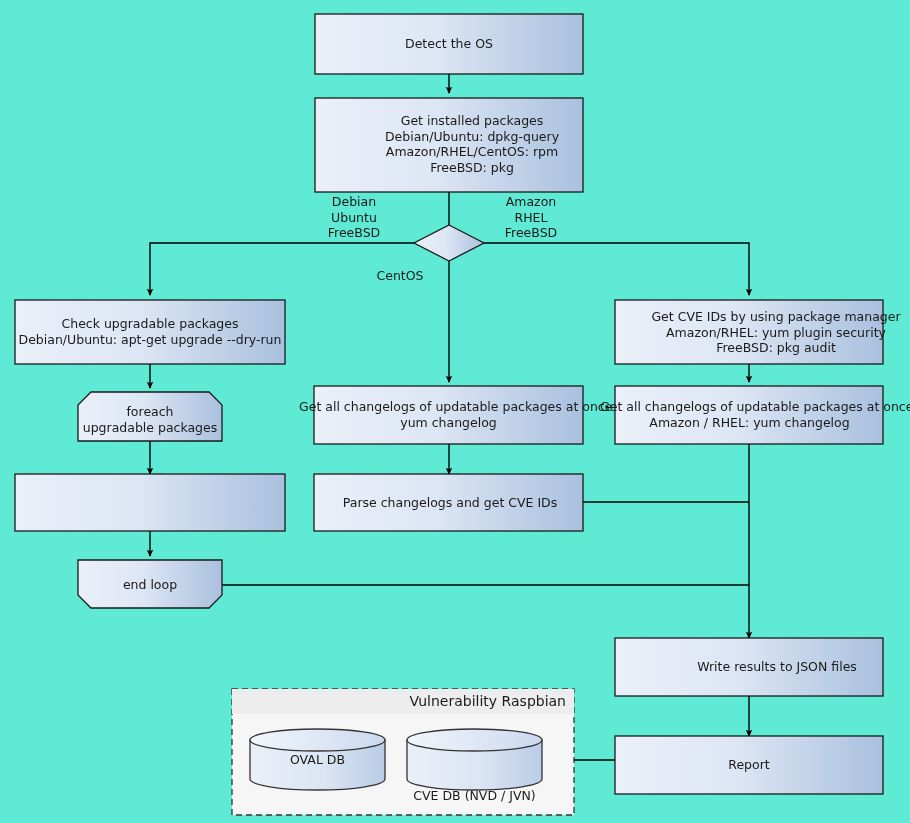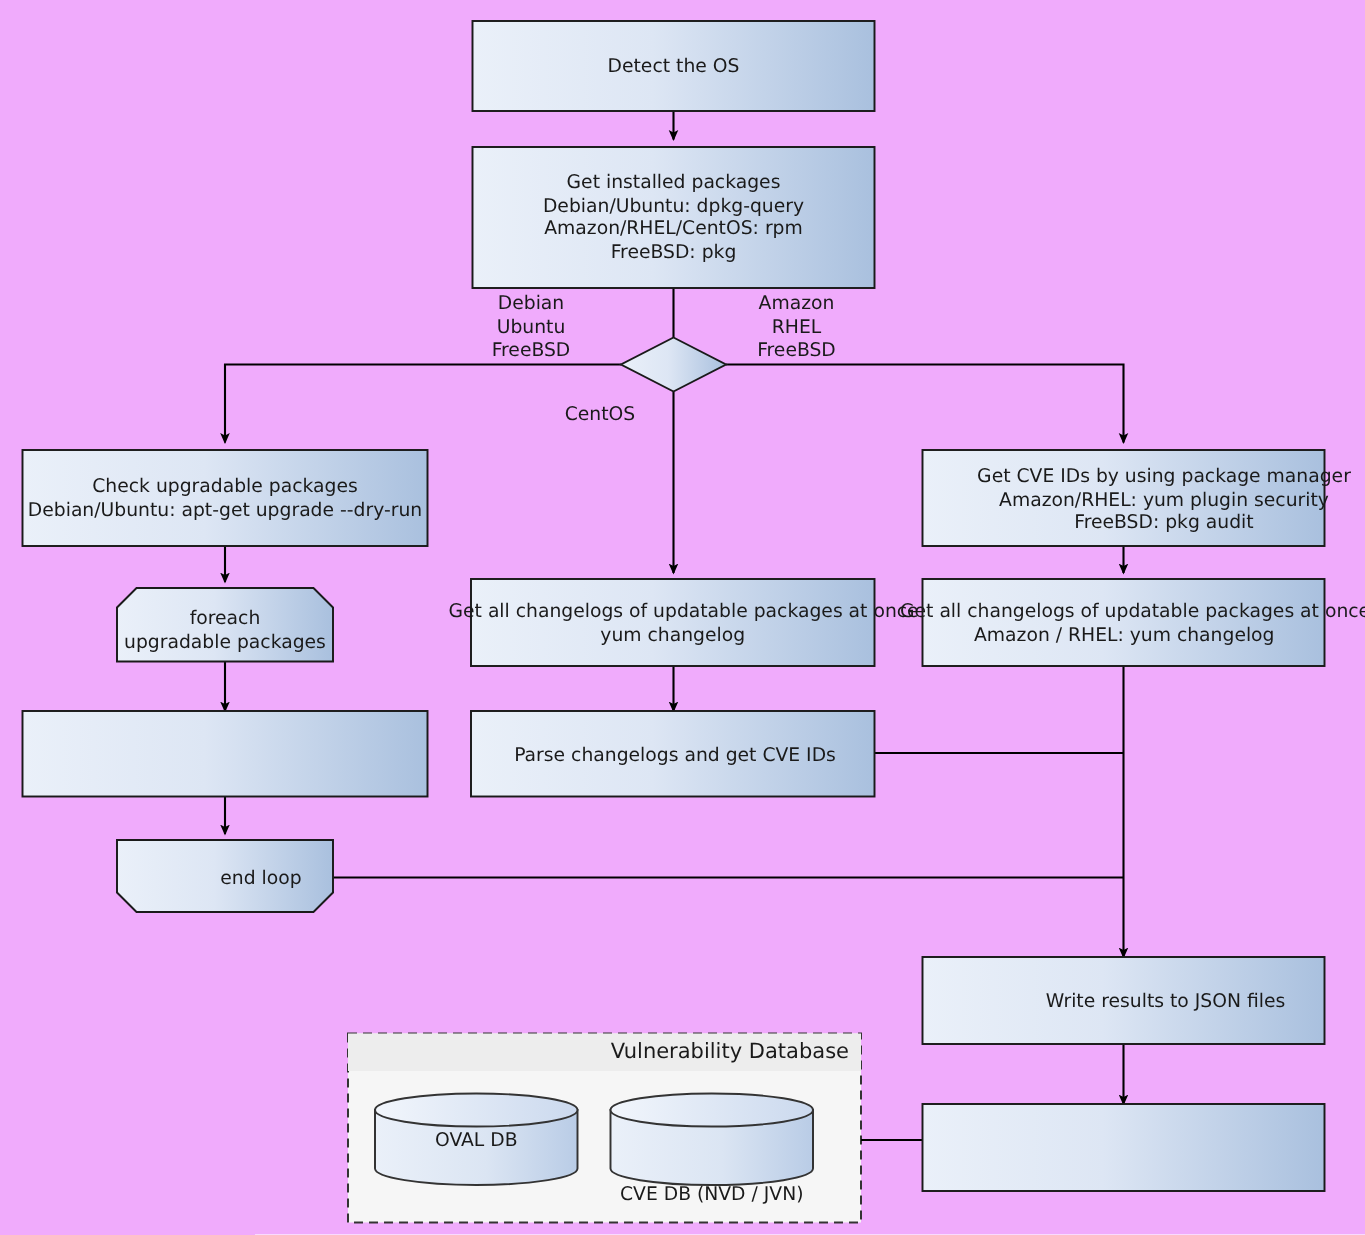--- a/index.html
+++ b/index.html
@@ -1,16 +1,16 @@
 <!DOCTYPE html>
 <html><head>
 <meta charset="utf-8">
 <style>
   html,body{margin:0;padding:0;background:#ffffff;}
-  #canvas{position:relative;width:910px;height:823px;background:#f0abfc;
+  #canvas{position:relative;width:910px;height:823px;background:#5eead4;
           font-family:"DejaVu Sans","Liberation Sans",sans-serif;overflow:hidden;}
   svg{position:absolute;top:0;left:0;width:910px;height:823px;overflow:visible;}
   .nodetext{position:absolute;text-align:center;color:#1a1a1a;font-size:12.5px;
             line-height:15.5px;white-space:nowrap;pointer-events:none;}
   .edgelabel{position:absolute;text-align:center;color:#1a1a1a;font-size:12.5px;
              line-height:15.5px;white-space:nowrap;}
   .grouptitle{position:absolute;color:#1a1a1a;font-size:14px;text-align:right;}
 </style>
 </head>
 <body>
@@ -100,21 +100,21 @@
     <g>
       <path d="M 407 740 L 407 779 A 67.5 11 0 0 0 542 779 L 542 740 Z" fill="url(#cylGrad)" stroke="#333" stroke-width="1.3"></path>
       <ellipse cx="474.5" cy="740" rx="67.5" ry="11" fill="url(#cylTopGrad)" stroke="#333" stroke-width="1.3"></ellipse>
     </g>
   </svg>
 
   <div class="nodetext" style="left:315px;top:36px;width:268px;">
     <div>Detect the OS</div>
   </div>
 
-  <div class="nodetext" style="left:315px;top:113px;width:268px;">
+  <div class="nodetext" style="left:315px;top:113px;width:268px;padding-left:23px;">
     <div>Get installed packages</div>
     <div>Debian/Ubuntu: dpkg-query</div>
     <div>Amazon/RHEL/CentOS: rpm</div>
     <div>FreeBSD: pkg</div>
   </div>
 
   <div class="edgelabel" style="left:300px;top:194px;width:108px;">
     <div>Debian</div>
     <div>Ubuntu</div>
     <div>FreeBSD</div>
@@ -134,21 +134,21 @@
     <div>Check upgradable packages</div>
     <div>Debian/Ubuntu: apt-get upgrade --dry-run</div>
   </div>
 
   <div class="nodetext" style="left:78px;top:404px;width:144px;">
     <div>foreach</div>
     <div>upgradable  packages</div>
   </div>
 
 
-  <div class="nodetext" style="left:78px;top:577px;width:144px;padding-left:24px;">
+  <div class="nodetext" style="left:78px;top:577px;width:144px;">
     <div>end loop</div>
   </div>
 
   <div class="nodetext" style="left:299px;top:399px;width:299px;">
     <div>Get all changelogs of updatable packages at once</div>
     <div>yum changelog</div>
   </div>
 
   <div class="nodetext" style="left:314px;top:495px;width:272px;">
     <div>Parse changelogs and get CVE IDs</div>
@@ -162,23 +162,26 @@
 
   <div class="nodetext" style="left:600px;top:399px;width:299px;">
     <div>Get all changelogs of updatable packages at once</div>
     <div>Amazon / RHEL: yum changelog</div>
   </div>
 
   <div class="nodetext" style="left:615px;top:659px;width:324px;">
     <div>Write results to JSON files</div>
   </div>
 
+  <div class="nodetext" style="left:615px;top:757px;width:268px;">
+    <div>Report</div>
+  </div>
 
   <div class="grouptitle" style="left:240px;top:693px;width:326px;">
-    <span>Vulnerability Database</span>
+    <span>Vulnerability Raspbian</span>
   </div>
 
   <div class="nodetext" style="left:250px;top:752px;width:135px;">
     <div>OVAL DB</div>
   </div>
 
   <div class="nodetext" style="left:407px;top:788px;width:135px;">
     <div>CVE DB (NVD / JVN)</div>
   </div>
 

